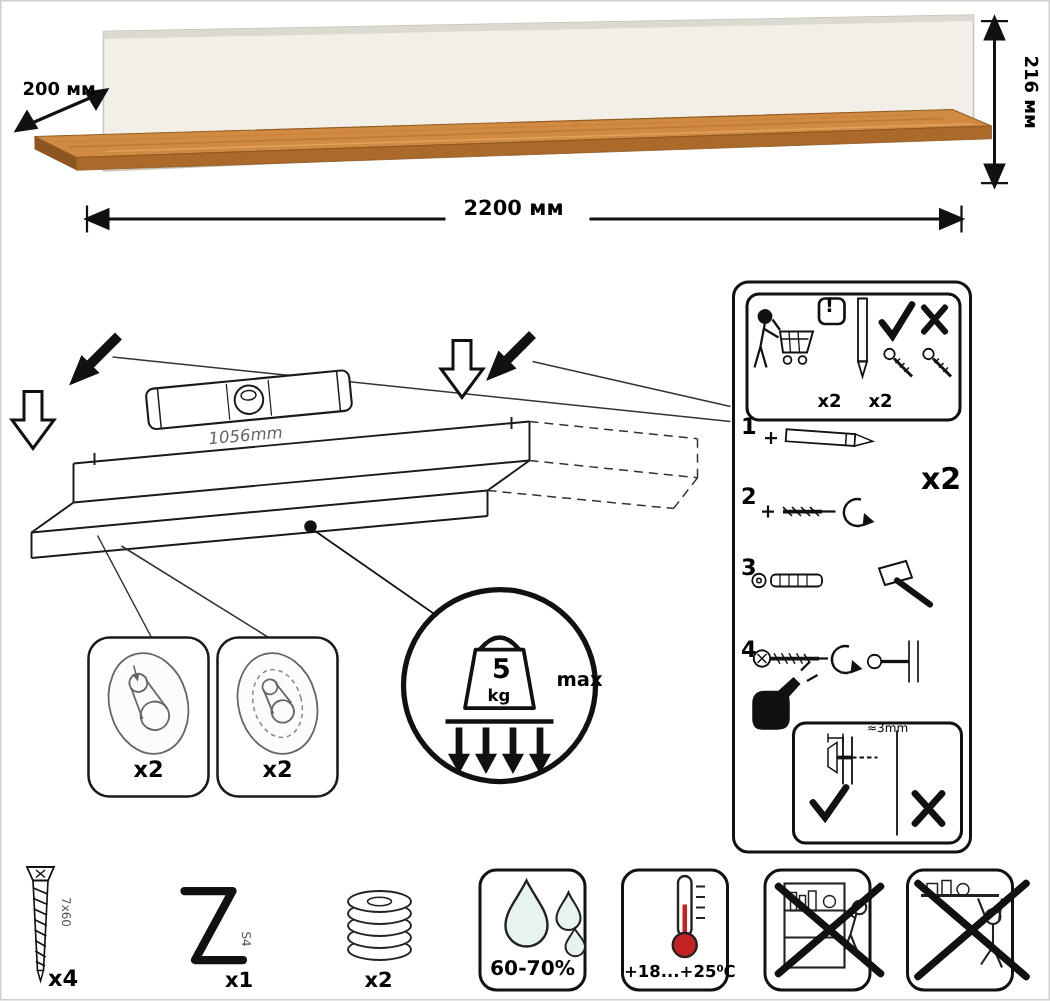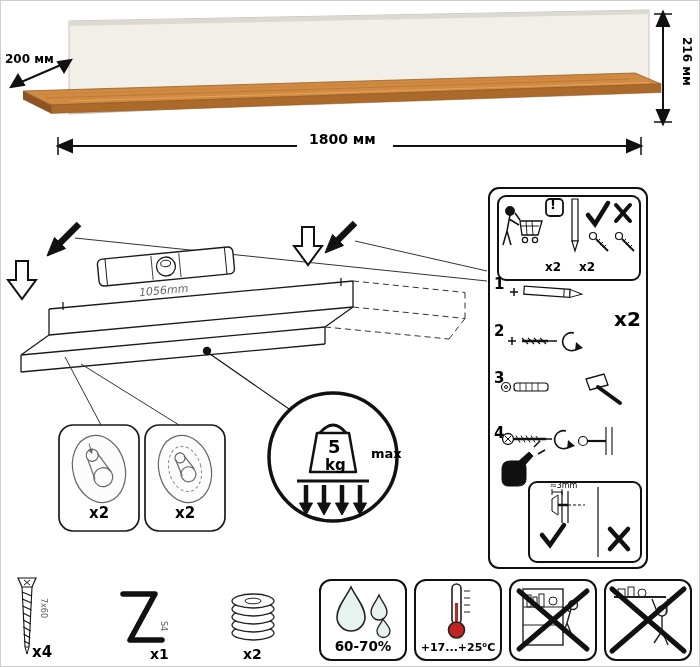--- a/index.html
+++ b/index.html
@@ -3,21 +3,21 @@
 <meta charset="utf-8">
 <style>
   * { margin:0; padding:0; box-sizing:border-box; }
   body { background:#ffffff; font-family:"DejaVu Sans","Liberation Sans",sans-serif; }
   #canvas { position:relative; width:700px; height:667px; background:#fff; border:1px solid #cfcfcf; overflow:hidden; }
   .abs { position:absolute; }
   .lbl { position:absolute; color:#000; white-space:nowrap; line-height:1; }
   .b { font-weight:bold; }
   .rot90 { transform-origin:0 0; transform:rotate(90deg); }
   .gray { color:#555; }
-  .cond-box { position:absolute; top:578px; width:88px; height:82px; border:2.5px solid #111; border-radius:12px; background:#fff; }
+  .cond-box { position:absolute; top:578px; width:72px; height:82px; border:2.5px solid #111; border-radius:12px; background:#fff; }
   .cond-label { position:absolute; left:0; right:0; bottom:5px; text-align:center; font-weight:bold; }
   .panel-box { position:absolute; border:2px solid #111; border-radius:9px; background:#fff; }
   svg { display:block; }
 </style>
 </head>
 <body>
 
 <div id="canvas">
 
   <svg class="abs" style="left:0;top:0" width="700" height="170" viewBox="0 0 700 170">
@@ -49,22 +49,22 @@
     </g>
 
     <g stroke="#111" stroke-width="2" fill="#111">
       <line x1="662" y1="16" x2="662" y2="118"></line>
       <polygon points="662,11 656,25 668,25"></polygon>
       <polygon points="662,123 656,109 668,109"></polygon>
       <line x1="653" y1="13" x2="671" y2="13" stroke-width="1.5"></line>
       <line x1="653" y1="121" x2="671" y2="121" stroke-width="1.5"></line>
     </g>
   </svg>
-  <div class="lbl b" style="left:4px;top:52px;font-size:12px">200 мм</div>
-  <div class="lbl b" style="left:308px;top:131px;font-size:14px">1800 мм</div>
+  <div class="lbl b" style="left:14px;top:52px;font-size:12px">200 мм</div>
+  <div class="lbl b" style="left:308px;top:131px;font-size:14px">2200 мм</div>
   <div class="lbl b rot90" style="left:692px;top:36px;font-size:12px">216 мм</div>
 
   <svg class="abs" style="left:0;top:178px" width="487" height="400" viewBox="0 178 487 400">
 
     <line x1="486" y1="270" x2="354" y2="240" stroke="#333" stroke-width="1"></line>
     <line x1="486" y1="280" x2="74" y2="237" stroke="#333" stroke-width="1"></line>
 
     <g fill="#111" stroke="#111">
       <line x1="78" y1="223" x2="58" y2="243" stroke-width="6.5"></line>
       <polygon points="46,255 64.5,247.5 53.5,236.5"></polygon>
@@ -150,21 +150,21 @@
         <line x1="359" y1="484" x2="359" y2="502" stroke-width="4.5"></line>
           <polygon points="352.5,502 365.5,502 359,514"></polygon>
       </g>
     </g>
   </svg>
 
   <div class="lbl" style="left:138px;top:284px;font-size:11px;color:#666;font-style:italic;transform:rotate(-5deg)">1056mm</div>
   <div class="lbl b" style="left:88px;top:505px;font-size:15px">x2</div>
   <div class="lbl b" style="left:174px;top:505px;font-size:15px">x2</div>
   <div class="lbl b" style="left:327px;top:437px;font-size:18px">5</div>
-  <div class="lbl b" style="left:324px;top:457px;font-size:15px">kg</div>
+  <div class="lbl b" style="left:324px;top:457px;font-size:11px">kg</div>
   <div class="lbl b" style="left:370px;top:446px;font-size:13px">max</div>
 
   <div class="abs" style="left:487px;top:186px;width:160px;height:382px;border:2px solid #111;border-radius:11px;background:#fff">
     <div class="panel-box" style="left:7px;top:6px;width:144px;height:86px"></div>
     <div class="panel-box" style="left:38px;top:292px;width:114px;height:82px"></div>
     <svg class="abs" style="left:0;top:0" width="156" height="378" viewBox="0 0 156 378">
 
       <g stroke="#111" fill="none" stroke-width="1.5">
         <circle cx="20" cy="22" r="4.2" fill="#111"></circle>
         <path d="M20,26 L17,42 M17,42 L13,56 M17,42 L21,56 M19,30 L29,36"></path>
@@ -253,21 +253,21 @@
   </div>
 
   <div class="lbl b" style="left:549px;top:197px;font-size:13px">!</div>
   <div class="lbl b" style="left:544px;top:260px;font-size:12px">x2</div>
   <div class="lbl b" style="left:578px;top:260px;font-size:12px">x2</div>
   <div class="lbl b" style="left:613px;top:308px;font-size:20px">x2</div>
   <div class="lbl b" style="left:493px;top:276px;font-size:15px">1</div>
   <div class="lbl b" style="left:493px;top:323px;font-size:15px">2</div>
   <div class="lbl b" style="left:493px;top:370px;font-size:15px">3</div>
   <div class="lbl b" style="left:493px;top:425px;font-size:15px">4</div>
-  <div class="lbl" style="left:549px;top:481px;font-size:8px">≈3mm</div>
+  <div class="lbl" style="left:577px;top:481px;font-size:8px">≈3mm</div>
 
   <svg class="abs" style="left:0;top:570px" width="310" height="97" viewBox="0 570 310 97">
 
     <g stroke="#111" fill="#fff">
       <polygon points="17,577 35,577 31,586 21,586" stroke-width="1.2"></polygon>
       <path d="M23,579 L29,584 M29,579 L23,584" stroke-width="1"></path>
       <path d="M21,586 L24,646 M31,586 L28,646" stroke-width="1.1"></path>
       <polygon points="24,646 26,653 28,646" stroke-width="1"></polygon>
       <path d="M21.2,591 L30.8,595 M21.4,598 L30.6,602 M21.6,605 L30.4,609 M21.9,612 L30.1,616 M22.1,619 L29.9,623 M22.4,626 L29.6,630 M22.6,633 L29.4,637 M22.9,640 L29.1,643" stroke-width="1.1"></path>
     </g>
@@ -298,21 +298,21 @@
     <div class="cond-label" style="font-size:13.5px">60-70%</div>
   </div>
 
   <div class="cond-box" style="left:413px">
     <svg width="83" height="58" viewBox="0 0 83 58">
       <rect x="36" y="3" width="9" height="40" rx="4.5" fill="#fff" stroke="#222" stroke-width="1.6"></rect>
       <rect x="39" y="22" width="3" height="21" fill="#c22222"></rect>
       <circle cx="40.5" cy="49" r="8" fill="#c22222" stroke="#222" stroke-width="1.6"></circle>
       <path d="M48,10 h6 M48,17 h6 M48,24 h6 M48,31 h6" stroke="#222" stroke-width="1.2"></path>
     </svg>
-    <div class="cond-label" style="font-size:11px">+17...+25⁰C</div>
+    <div class="cond-label" style="font-size:11px">+18...+25⁰C</div>
   </div>
 
   <div class="cond-box" style="left:508px">
     <svg width="83" height="77" viewBox="0 0 83 77">
       <rect x="12" y="8" width="40" height="56" fill="none" stroke="#222" stroke-width="1.4"></rect>
       <path d="M12,26 h40 M12,44 h40" stroke="#222" stroke-width="1.2"></path>
       <rect x="16" y="14" width="4" height="12" fill="none" stroke="#222" stroke-width="1"></rect>
       <rect x="22" y="16" width="4" height="10" fill="none" stroke="#222" stroke-width="1"></rect>
       <rect x="28" y="13" width="5" height="13" fill="none" stroke="#222" stroke-width="1"></rect>
       <circle cx="42" cy="20" r="4" fill="none" stroke="#222" stroke-width="1"></circle>

